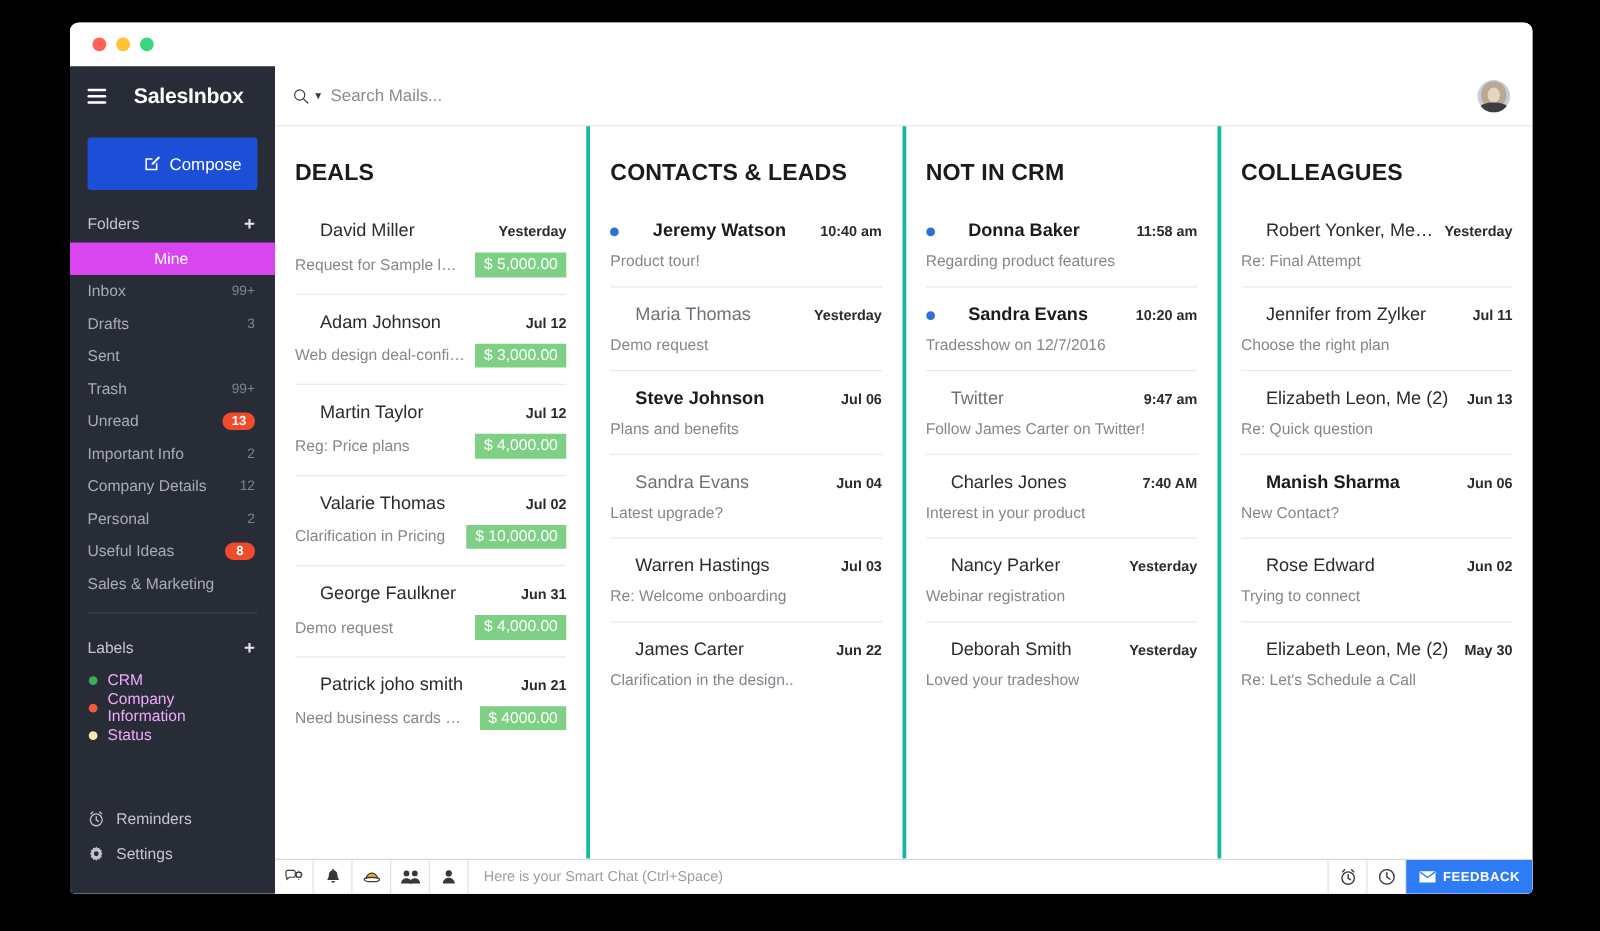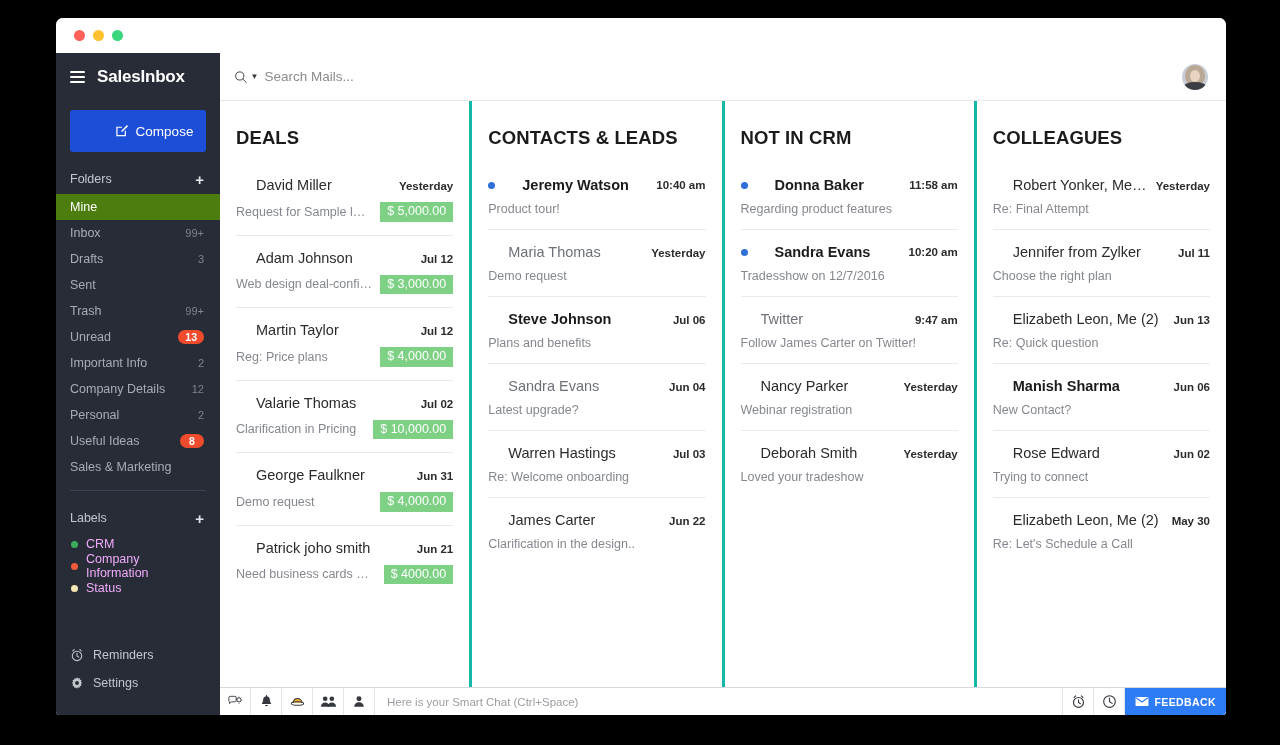--- a/index.html
+++ b/index.html
@@ -46,21 +46,21 @@
     flex: 0 0 164px;
     display: flex;
     flex-direction: column;
     position: relative;
   }
   .brand {
     height: 48px;
     display: flex;
     align-items: center;
     padding: 0 0 0 14px;
-    gap: 12px;
+    gap: 22px;
   }
   .hamburger { display: flex; flex-direction: column; gap: 3px; cursor: pointer; }
   .hamburger span { display: block; width: 15px; height: 2px; background: #ffffff; border-radius: 1px; }
   .brand-name {
     color: #ffffff;
     font-size: 17px;
     font-weight: bold;
     letter-spacing: -0.2px;
   }
 
@@ -104,21 +104,21 @@
   .folder {
     height: 26px;
     display: flex;
     align-items: center;
     justify-content: space-between;
     padding: 0 16px 0 14px;
     font-size: 12.5px;
     color: #a8acb5;
     cursor: pointer;
   }
-  .folder.active { background: #4d7c0f; color: #ffffff; }
+  .folder.active { background: #d946ef; color: #ffffff; justify-content: center; }
   .folder .count { font-size: 11px; color: #7e838e; }
   .folder .badge {
     background: #ef4b2c;
     color: #ffffff;
     font-size: 10.5px;
     border-radius: 9px;
     padding: 1px 7px;
     font-weight: bold;
     min-width: 24px;
     text-align: center;
@@ -642,20 +642,31 @@
                 </div>
                 <span class="mail-date">9:47 am</span>
               </div>
               <div class="mail-bottom">
                 <span class="mail-sub">Follow James Carter on Twitter!</span>
               </div>
             </div>
             <div class="mail-item">
               <div class="mail-top">
                 <div class="mail-name-wrap">
+                  <span class="mail-name dark">Charles Jones</span>
+                </div>
+                <span class="mail-date">7:40 AM</span>
+              </div>
+              <div class="mail-bottom">
+                <span class="mail-sub">Interest in your product</span>
+              </div>
+            </div>
+            <div class="mail-item">
+              <div class="mail-top">
+                <div class="mail-name-wrap">
                   <span class="mail-name dark">Nancy Parker</span>
                 </div>
                 <span class="mail-date">Yesterday</span>
               </div>
               <div class="mail-bottom">
                 <span class="mail-sub">Webinar registration</span>
               </div>
             </div>
             <div class="mail-item">
               <div class="mail-top">

